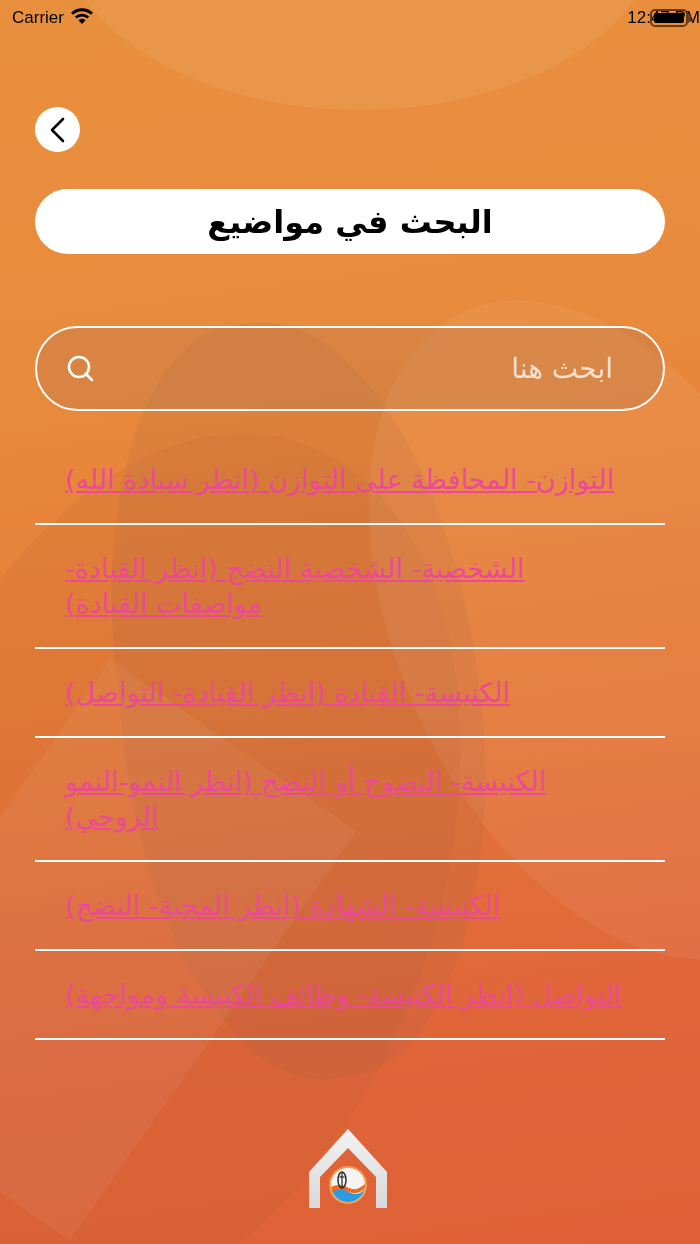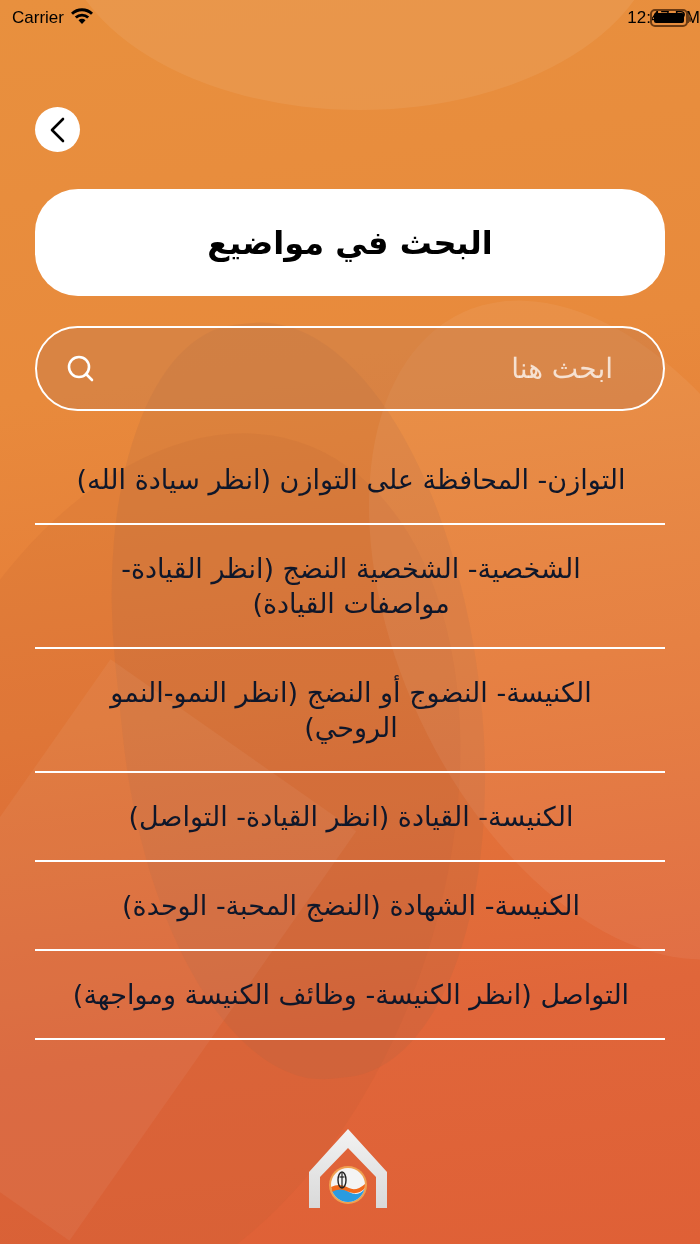--- a/index.html
+++ b/index.html
@@ -28,21 +28,21 @@
   .battery { width: 38px; height: 18px; border: 2px solid #6b3a12; border-radius: 5px; padding: 2px; position: relative; }
   .battery::after { content: ""; position: absolute; right: -5px; top: 5px; width: 2px; height: 6px; background: #6b3a12; border-radius: 1px; }
   .battery-fill { width: 100%; height: 100%; background: #000; border-radius: 2px; }
 
   .back-btn {
     position: absolute; left: 35px; top: 107px; width: 45px; height: 45px;
     border-radius: 50%; background: #fff; display: flex; align-items: center; justify-content: center;
     cursor: pointer;
   }
   .title-pill {
-    position: absolute; left: 35px; top: 189px; width: 630px; height: 107px;
+    position: absolute; left: 35px; top: 189px; width: 630px; height: 65px;
     border-radius: 43px; background: #fff; display: flex; align-items: center; justify-content: center;
   }
   .title-pill span { font-size: 32px; font-weight: bold; color: #000; direction: rtl; }
 
   .search-box {
     position: absolute; left: 35px; top: 326px; width: 630px; height: 85px;
     border-radius: 43px; border: 2px solid #fff; background: rgba(190,120,80,0.35);
     display: flex; align-items: center; padding: 0 50px 0 28px;
   }
   .search-icon { width: 32px; height: 32px; flex: 0 0 auto; }
@@ -51,22 +51,22 @@
     direction: rtl; text-align: right; font-size: 28px; color: #fff;
     font-family: "DejaVu Sans", sans-serif;
   }
   .search-input::placeholder { color: rgba(255,255,255,0.75); font-weight: 300; }
 
   .list {
     position: absolute; left: 35px; top: 436px; width: 630px; height: 622px;
     overflow: hidden;
   }
   .list-item {
-    direction: rtl; text-align: center; color: #0f172a; font-size: 27px; line-height: 35px;
-    padding: 26px 28px 26px 30px; border-bottom: 2px solid #fff; cursor: pointer;
+    direction: rtl; text-align: left; color: #ec4899; font-size: 27px; line-height: 35px;
+    padding: 26px 28px 26px 30px; border-bottom: 2px solid #fff; cursor: pointer; text-decoration: underline;
   }
   .logo { position: absolute; left: 309px; top: 1128px; width: 80px; height: 80px; }
 </style>
 </head>
 <body>
 
 <div class="bg-shape bg1"></div>
 <div class="bg-shape bg2"></div>
 <div class="bg-shape bg3"></div>
 <div class="bg-shape bg4"></div>
@@ -103,23 +103,23 @@
   <svg class="search-icon" viewBox="0 0 32 32">
     <circle cx="14" cy="14" r="10" fill="none" stroke="#fff" stroke-width="2.6"></circle>
     <line x1="21" y1="21" x2="27" y2="27" stroke="#fff" stroke-width="2.6" stroke-linecap="round"></line>
   </svg>
   <input class="search-input" type="text" placeholder="ابحث هنا" style="">
 </div>
 
 <div class="list">
   <div class="list-item">التوازن- المحافظة على التوازن (انظر سيادة الله)</div>
   <div class="list-item">الشخصية- الشخصية النضج (انظر القيادة- مواصفات القيادة)</div>
+  <div class="list-item">الكنيسة- القيادة (انظر القيادة- التواصل)</div>
   <div class="list-item">الكنيسة- النضوج أو النضج (انظر النمو-النمو الروحي)</div>
-  <div class="list-item">الكنيسة- القيادة (انظر القيادة- التواصل)</div>
-  <div class="list-item">الكنيسة- الشهادة (النضج المحبة- الوحدة)</div>
+  <div class="list-item">الكنيسة- الشهادة (انظر المحبة- النضج)</div>
   <div class="list-item">التواصل (انظر الكنيسة- وظائف الكنيسة ومواجهة)</div>
 </div>
 
 <div class="logo">
   <svg width="80" height="80" viewBox="0 0 80 80">
     <defs>
       <linearGradient id="houseG" x1="0" y1="0" x2="0" y2="1">
         <stop offset="0" stop-color="#f2f2f2"></stop>
         <stop offset="1" stop-color="#d9d9d9"></stop>
       </linearGradient>

